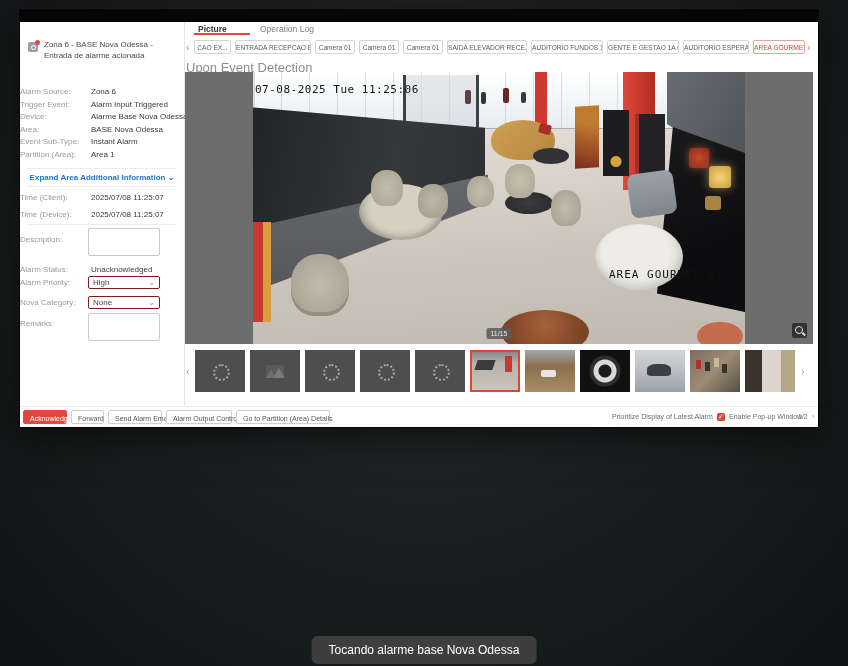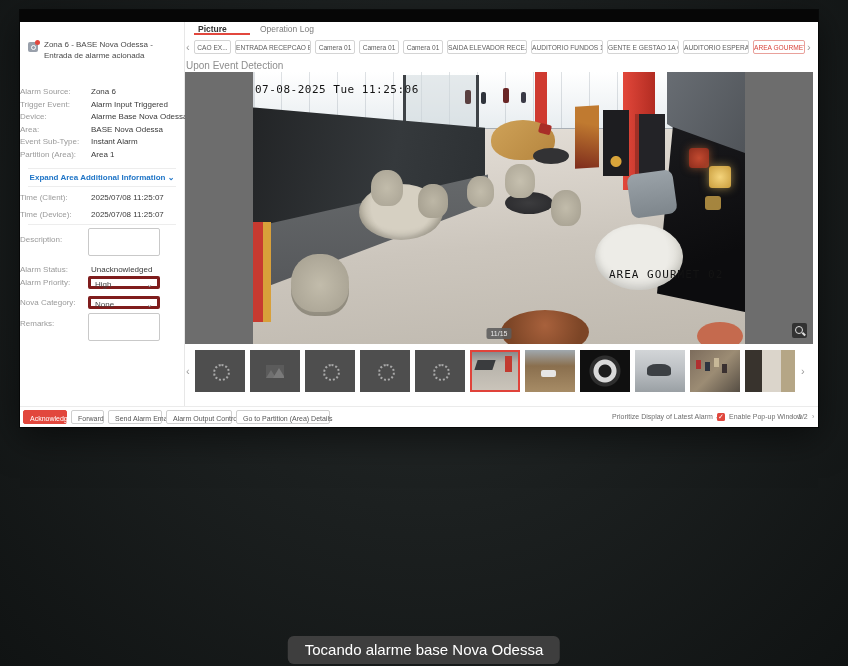--- a/index.html
+++ b/index.html
@@ -16,33 +16,33 @@
   .alarm-ico{position:absolute;left:8px;top:20px;width:10px;height:10px;background:#99a0ab;border-radius:2px;}
   .alarm-ico:before{content:"";position:absolute;left:2.5px;top:2.5px;width:5px;height:5px;border:1px solid #fff;border-radius:50%;box-sizing:border-box;}
   .alarm-ico:after{content:"";position:absolute;right:-2px;top:-2px;width:5px;height:5px;background:#e2473d;border-radius:50%;}
   .frow{position:absolute;left:0;width:164px;height:12px;font-size:8px;line-height:12px;white-space:nowrap;}
   .frow .lbl{position:absolute;left:0;width:66px;color:#9a9a9a;}
   .frow .val{position:absolute;left:71px;color:#3a3a3a;}
   .pdiv{position:absolute;left:8px;width:148px;height:0;border-top:1px solid #ededed;}
   .expand{position:absolute;left:0;width:164px;text-align:center;font-size:8px;color:#2176c7;font-weight:bold;cursor:pointer;}
   .inputbox{position:absolute;left:68px;width:72px;height:28px;border:1px solid #c9c9c9;border-radius:2px;background:#fff;
     resize:none;box-sizing:border-box;font-size:8px;padding:2px;}
-  .selbox{position:absolute;left:68px;width:72px;height:13px;border:3px solid #7f1d1d;border-radius:2px;background:#fff;
+  .selbox{position:absolute;left:68px;width:72px;height:13px;border:1px solid #7f1d1d;border-radius:2px;background:#fff;
     font-size:8px;line-height:12px;color:#444;box-sizing:border-box;padding-left:4px;}
   .selbox .chev{position:absolute;right:4px;top:0;color:#999;font-size:8px;}
   
   .tab{position:absolute;top:13px;font-size:8.5px;color:#7d7d7d;height:12px;line-height:12px;}
   .tab.active{color:#333;font-weight:bold;}
   .tabline{position:absolute;top:23px;height:2px;background:#e2473d;}
   
   .cambar-chip{position:absolute;top:30px;height:14px;line-height:13px;border:1px solid #d4d4d4;border-radius:2px;
     background:#fff;color:#5c5c5c;font-size:6.6px;text-align:center;box-sizing:border-box;overflow:hidden;white-space:nowrap;}
   .cambar-chip.sel{color:#d8453c;border-color:#e9a19b;}
   .navchev{position:absolute;color:#9a9a9a;font-size:11px;line-height:14px;}
-  .seclabel{position:absolute;left:166px;top:50px;font-size:10px;color:#8d8d8d;}
+  .seclabel{position:absolute;left:166px;top:50px;font-size:13px;color:#8d8d8d;}
   
   .viewer{position:absolute;left:165px;top:62px;width:628px;height:272px;background:#6d6d6d;overflow:hidden;}
   .photo{position:absolute;left:68px;top:0;width:492px;height:272px;overflow:hidden;
     background:linear-gradient(175deg,#f2eee8 0%,#ddd7cf 34%,#ccc6bd 62%,#bfb9af 100%);}
   .photo *{position:absolute;}
   .osd{font-family:"DejaVu Sans Mono",monospace;font-weight:normal;color:#141414;}
   .pg-badge{position:absolute;left:50%;transform:translateX(-50%);bottom:5px;background:rgba(92,92,92,.88);color:#e8e8e8;
     font-size:7px;line-height:9px;padding:1px 4px;border-radius:2px;}
   .zoombtn{position:absolute;right:6px;bottom:6px;width:15px;height:15px;background:rgba(28,28,28,.72);border-radius:2px;}
   .zoombtn:before{content:"";position:absolute;left:3px;top:3px;width:6px;height:6px;border:1.4px solid #ddd;border-radius:50%;}
@@ -67,21 +67,21 @@
   .t11{background:linear-gradient(90deg,#38332d 0 35%,#dbd5cb 35% 72%,#b5a686 72%);}
   
   .toolbar{position:absolute;left:0;bottom:0;width:798px;height:20px;border-top:1px solid #ebebeb;background:#fff;}
   .btn{position:absolute;top:3px;height:14px;line-height:13px;font-size:7px;text-align:center;border:1px solid #cfcfcf;
     border-radius:2px;background:#fff;color:#555;box-sizing:border-box;cursor:pointer;white-space:nowrap;}
   .btn.primary{background:#e2473d;border-color:#e2473d;color:#fff;}
   .ftxt{position:absolute;top:3px;height:14px;line-height:14px;font-size:7px;color:#6e6e6e;white-space:nowrap;}
   .cbx{position:absolute;top:6px;width:8px;height:8px;background:#e0473d;border-radius:1.5px;color:#fff;font-size:7px;line-height:8px;text-align:center;}
   
   .toast{position:absolute;left:50%;top:636px;transform:translateX(-50%);background:#3e3e3e;color:#fff;
-    font-size:15px;line-height:28px;height:28px;padding:0 17px;border-radius:6px;white-space:nowrap;}
+    font-size:12px;line-height:28px;height:28px;padding:0 17px;border-radius:6px;white-space:nowrap;}
 </style>
 </head>
 <body>
 
 <div class="screen">
 
   <div class="window">
     <div class="titlebar"></div>
 
     <aside class="panel">

